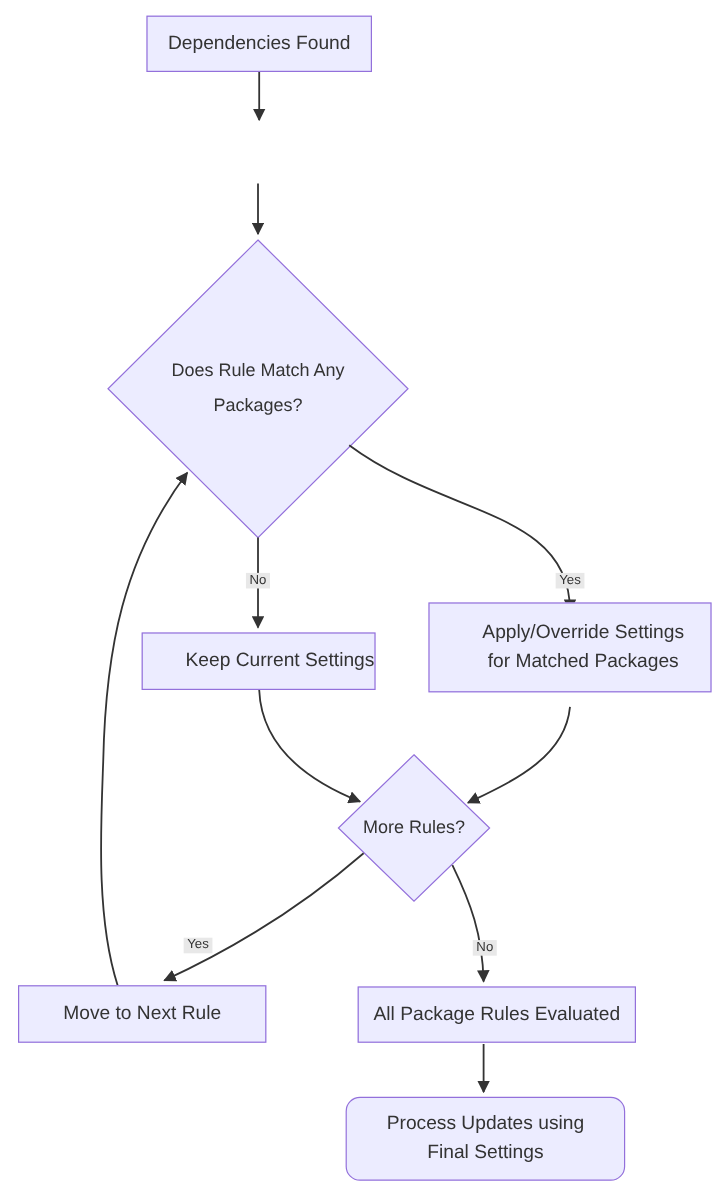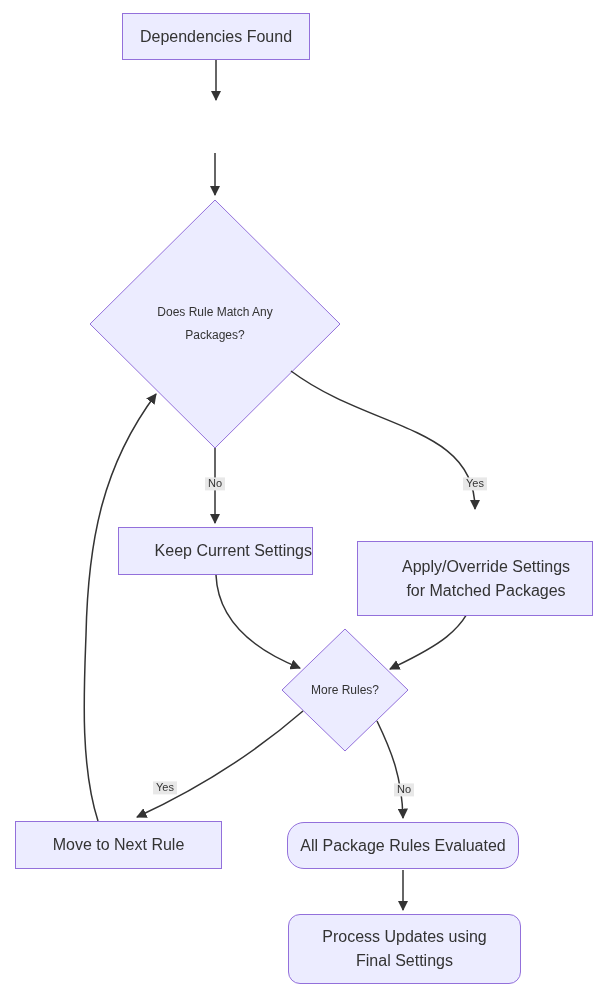--- a/index.html
+++ b/index.html
@@ -49,21 +49,21 @@
     color: var(--text);
     font-size: 16px;
     line-height: 1.5;
     white-space: pre-line;
   }
   .diamond-label {
     position: absolute;
     transform: translate(-50%, -50%);
     text-align: center;
     color: var(--text);
-    font-size: 12px;
+    font-size: 15px;
     line-height: 1.9;
     white-space: pre-line;
     pointer-events: none;
   }
   .edge-label {
     position: absolute;
     transform: translate(-50%, -50%);
     background: var(--edge-label-bg);
     color: var(--text);
     font-size: 11px;
@@ -100,30 +100,30 @@
 
   <div class="node-rect" style="left:122px; top:13px; width:188px; height:47px;">
     <span>Dependencies Found</span>
   </div>
 
 
   <div class="node-rect" style="left:118px; top:527px; width:195px; height:48px;justify-content:flex-end;">
     <span>Keep Current Settings</span>
   </div>
 
-  <div class="node-rect" style="left:357px; top:541px; width:236px; height:75px;padding-left:22px;">
+  <div class="node-rect" style="left:357px; top:502px; width:236px; height:75px;padding-left:22px;">
     <span>Apply/Override Settings
 for Matched Packages</span>
   </div>
 
   <div class="node-rect" style="left:15px; top:821px; width:207px; height:48px;">
     <span>Move to Next Rule</span>
   </div>
 
-  <div class="node-rect" style="left:287px; top:822px; width:232px; height:47px;border-radius:17px;">
+  <div class="node-rect" style="left:298px; top:822px; width:232px; height:47px;">
     <span>All Package Rules Evaluated</span>
   </div>
 
   <div class="node-rect" style="left:288px; top:914px; width:233px; height:70px;border-radius:12px;">
     <span>Process Updates using
 Final Settings</span>
   </div>
 
   <div class="diamond-label" style="left:215px; top:324px; width:200px;">Does Rule Match Any
 Packages?</div>

